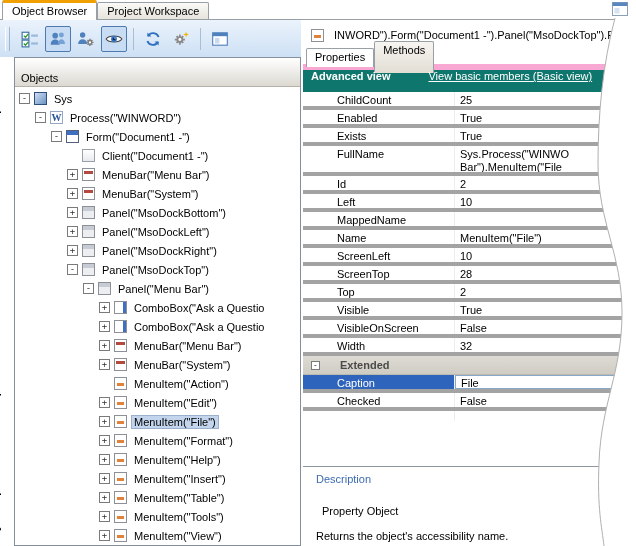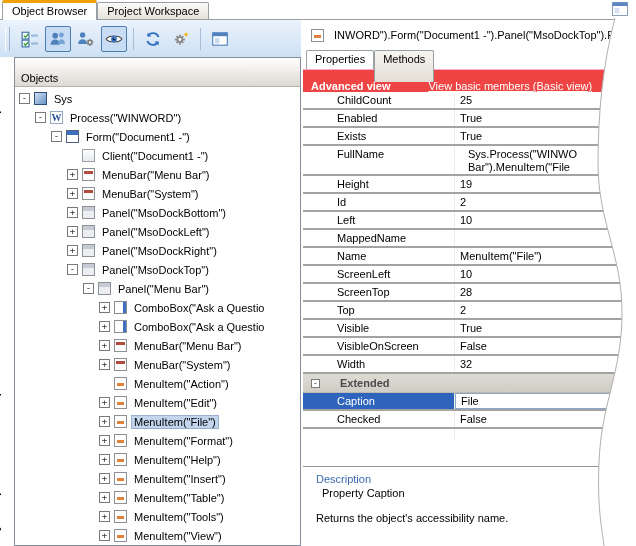--- a/index.html
+++ b/index.html
@@ -49,48 +49,48 @@
   .t-menubar{border:1px solid #8d9096;background:#fff;}
   .t-menubar::after{content:"";position:absolute;left:1px;right:1px;top:2px;height:3px;background:#b34a3f;}
   .t-panel{border:1px solid #8d9096;background:linear-gradient(to bottom,#c7ccd4 0,#c7ccd4 4px,#eceef2 4px);}
   .t-combobox{border:1px solid #8d9096;background:linear-gradient(to right,#fff 0,#fff 8px,#3f6fc1 8px);}
   .t-menuitem{border:1px solid #8d9096;background:#fff;}
   .t-menuitem::after{content:"";position:absolute;left:2px;right:2px;top:5px;height:3px;background:#e0823c;}
 
   
   .details{position:absolute;left:303px;top:20px;width:333px;height:526px;background:#fff;}
   .pathbar{height:30px;display:flex;align-items:center;padding-left:8px;gap:6px;white-space:nowrap;overflow:hidden;}
-  .ptabs{display:flex;align-items:flex-start;height:20px;padding-left:3px;border-bottom:1px solid #f9a8d4;box-sizing:border-box;}
+  .ptabs{display:flex;align-items:center;height:20px;padding-left:3px;border-bottom:6px solid #f9a8d4;box-sizing:border-box;}
   .ptab{border:1px solid #98a0a5;border-bottom:none;border-radius:2px 2px 0 0;height:32px;box-sizing:border-box;
         padding:2px 8px 0;background:linear-gradient(#f7f5f1,#e2ded5);white-space:nowrap;}
   .ptab.active{background:#fff;height:19px;margin-bottom:-1px;position:relative;z-index:2;}
-  .viewbar{height:22px;background:#ef4444;color:#fff;display:flex;align-items:flex-end;padding-left:8px;}
+  .viewbar{height:22px;background:#0f766e;color:#fff;display:flex;align-items:flex-start;padding-left:8px;}
   .viewbar .vtitle{font-weight:bold;margin-right:38px;}
   .viewbar a{color:#fff;}
 
   .grid{background:#fff;}
-  .prow{display:flex;height:18px;border-bottom:2px solid #a3a3a3;box-sizing:border-box;}
+  .prow{display:flex;height:18px;border-bottom:4px solid #a3a3a3;box-sizing:border-box;}
   .pname{width:152px;box-sizing:border-box;padding-left:34px;border-right:1px solid #ededed;
          overflow:hidden;white-space:nowrap;line-height:17px;}
   .pval{flex:1;padding-left:5px;overflow:hidden;white-space:nowrap;line-height:17px;}
-  .prow.tall{height:30px;gap:8px;}
+  .prow.tall{height:30px;}
   .prow.tall .pval{white-space:pre-line;line-height:13px;padding-top:2px;}
   .prow.selrow .pname{background:#2e64bc;color:#fff;}
   .prow.selrow .pval{border:1px solid #89a7c8;line-height:15px;}
 
   .section-header{height:18px;display:flex;align-items:center;background:linear-gradient(#dedbd4,#cfccc4);
                   border-bottom:1px solid #bcb9b1;padding-left:8px;gap:20px;font-weight:bold;color:#4a4a4a;}
   .collapse-box{width:9px;height:9px;box-sizing:border-box;border:1px solid #7a7a7a;background:#fff;
                 font:8px/7px "DejaVu Sans Mono",monospace;text-align:center;color:#333;}
   .collapse-box::after{content:"-";}
   .grid-partial{height:10px;overflow:hidden;}
 
   .desc{position:absolute;left:0;top:446px;width:333px;height:80px;border-top:1px solid #8f979e;
         background:#fff;box-sizing:border-box;padding:6px 0 0 13px;}
-  .desc-label{color:#3c6bb0;margin-bottom:2px;}
+  .desc-label{color:#3c6bb0;margin-bottom:20px;}
   .desc-prop{margin-left:6px;margin-bottom:13px;}
 
   .tear{position:absolute;left:556px;top:18px;z-index:10;pointer-events:none;}
   .mini-win{position:absolute;left:612px;top:2px;z-index:11;}
 </style>
 </head>
 <body>
 
 <div class="screen">
 
@@ -340,24 +340,20 @@
         <div class="prow">
           <span class="pname">Exists</span>
           <span class="pval">True</span>
         </div>
         <div class="prow tall">
           <span class="pname">FullName</span>
           <span class="pval">Sys.Process("WINWO
 Bar").MenuItem("File</span>
         </div>
         <div class="prow">
-          <span class="pname">Height</span>
-          <span class="pval">19</span>
-        </div>
-        <div class="prow">
           <span class="pname">Id</span>
           <span class="pval">2</span>
         </div>
         <div class="prow">
           <span class="pname">Left</span>
           <span class="pval">10</span>
         </div>
         <div class="prow">
           <span class="pname">MappedName</span>
           <span class="pval"></span>
@@ -410,21 +406,21 @@
 
     <div class="grid-partial">
       <div class="prow">
           <span class="pname"></span>
           <span class="pval"></span>
         </div>
     </div>
 
     <div class="desc">
       <div class="desc-label">Description</div>
-      <div class="desc-prop">Property Caption</div>
+      <div class="desc-prop">Property Object</div>
       <div class="desc-text">Returns the object's accessibility name.</div>
     </div>
   </div>
 
   <svg class="mini-win" width="16" height="14" viewBox="0 0 16 14">
     <rect x="0.5" y="0.5" width="15" height="13" fill="#fff" stroke="#8aa0b8"></rect>
     <rect x="0.5" y="0.5" width="15" height="3.5" fill="#5a86c0"></rect>
     <rect x="2.5" y="6" width="5" height="5.5" fill="#d6e2f2"></rect>
   </svg>
 

